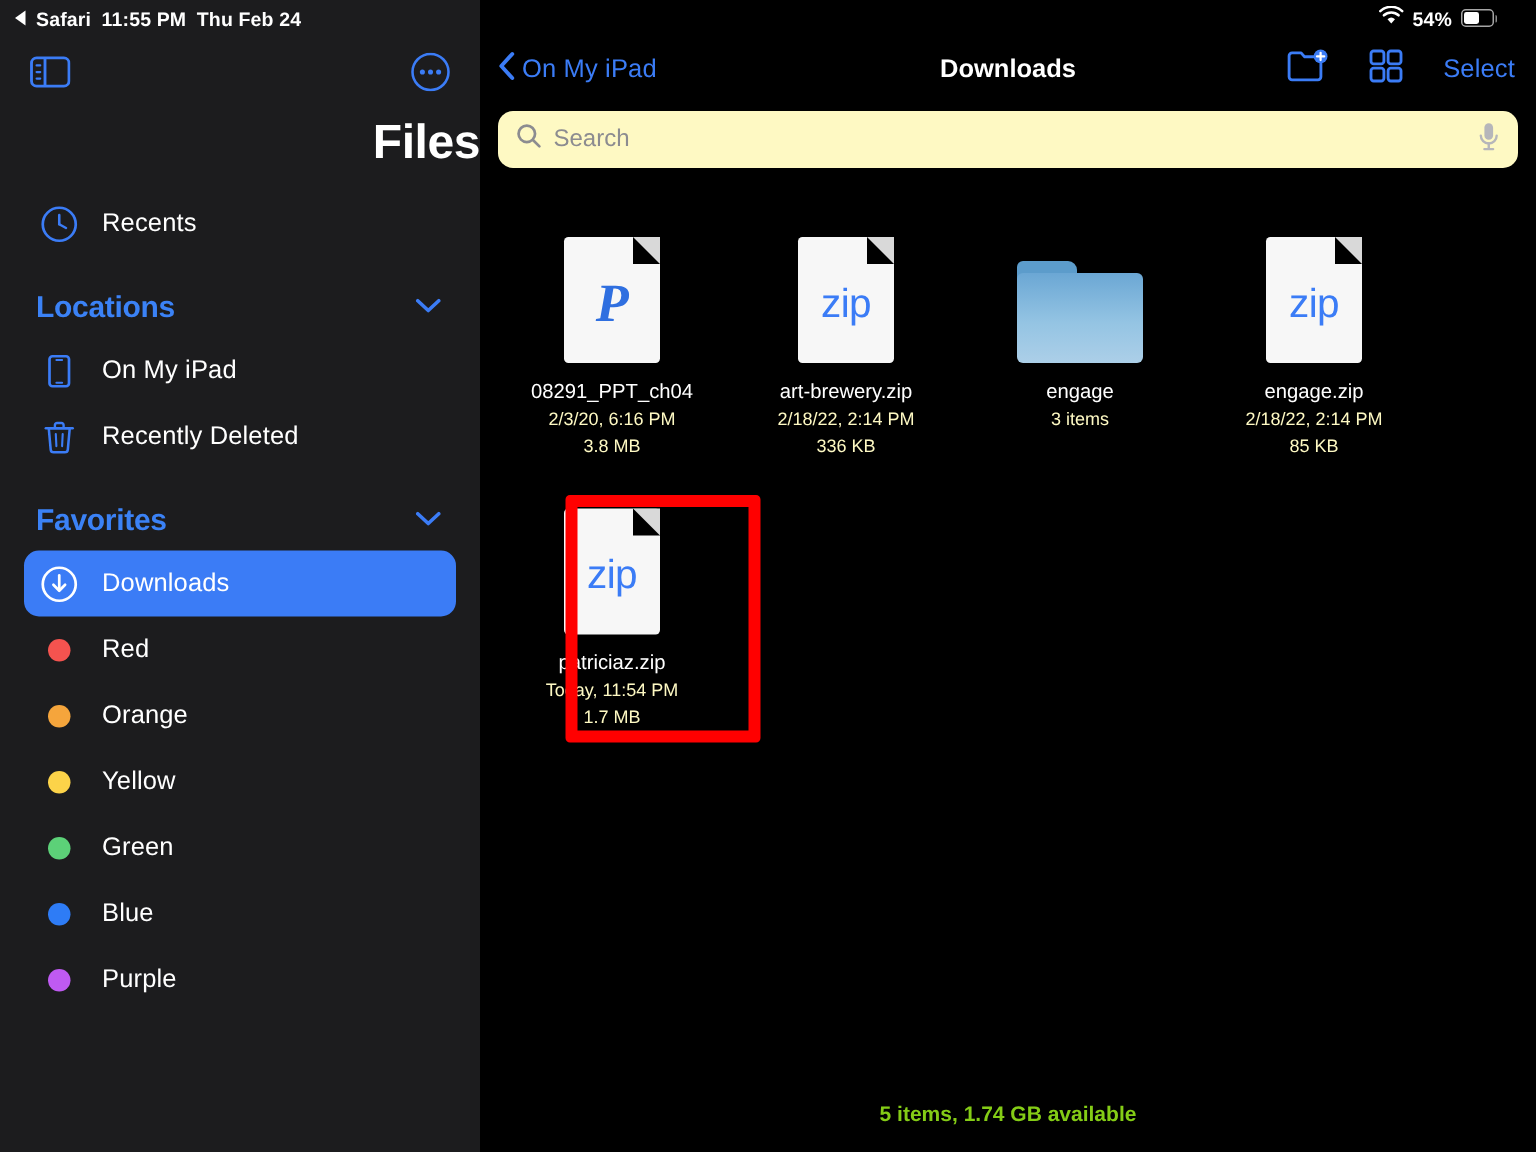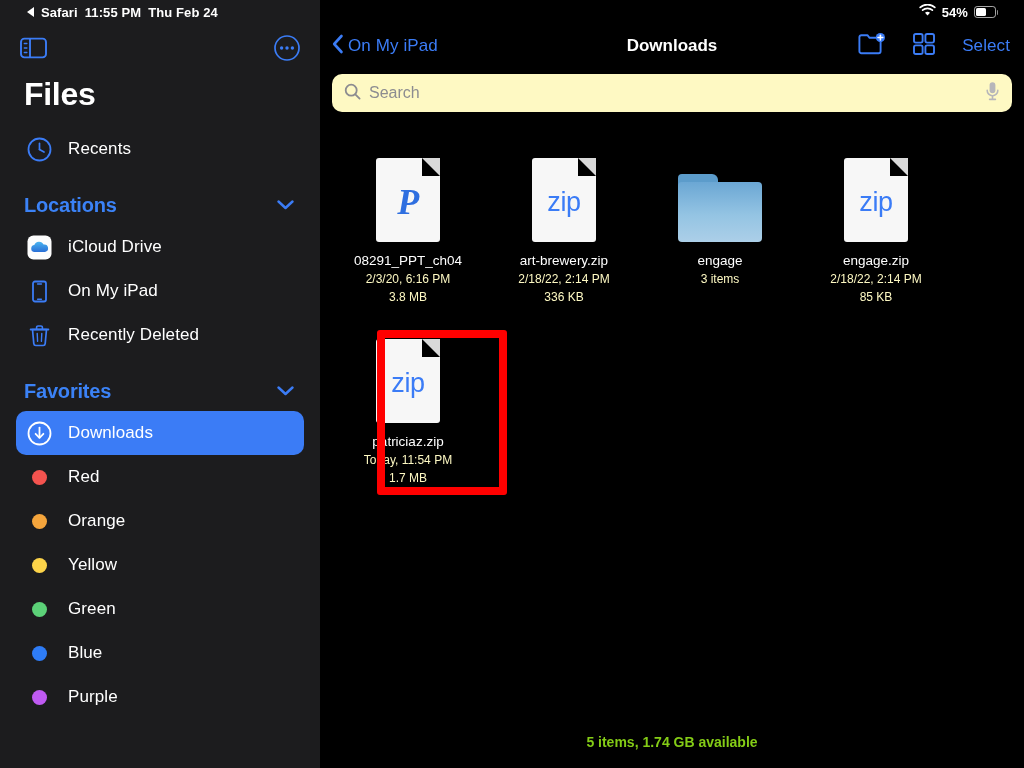--- a/index.html
+++ b/index.html
@@ -11,21 +11,21 @@
     -webkit-font-smoothing: antialiased;
   }
   #app { position: relative; width: 1024px; height: 768px; display: flex; }
 
   
   #status-bar {
     position: absolute; top: 0; left: 0; width: 1024px; height: 24px;
     display: flex; align-items: center; z-index: 50;
     color: #fff; font-size: 13px; font-weight: 600; letter-spacing: .1px;
   }
-  #status-left { display: flex; align-items: center; gap: 7px; padding-left: 27px; }
+  #status-left { display: flex; align-items: center; gap: 7px; padding-left: 10px; }
   .back-tri { width: 0; height: 0; border-top: 5px solid transparent;
               border-bottom: 5px solid transparent; border-right: 7px solid #fff; }
   #status-right { position: absolute; right: 25px; top: 0; height: 24px;
                   display: flex; align-items: center; gap: 6px; }
   .wifi-ico { display: block; }
   .batt { position: relative; width: 25px; height: 12px; }
   .batt-body { position: absolute; left: 0; top: 0; width: 22px; height: 12px;
                border: 1.3px solid rgba(255,255,255,.65); border-radius: 3.2px; }
   .batt-fill { position: absolute; left: 1.8px; top: 1.8px; height: 8.4px;
                width: 10.5px; background: #fff; border-radius: 1.6px; }
@@ -38,21 +38,21 @@
     padding-top: 24px; position: relative; flex: 0 0 320px;
     overflow: hidden;
   }
   #sidebar-toolbar {
     height: 48px; display: flex; align-items: center;
     justify-content: space-between; padding: 0 20px;
   }
   .sb-icon-btn { display: flex; align-items: center; justify-content: center; }
   #files-title {
     color: #fff; font-size: 32px; font-weight: bold;
-    padding: 4px 0 14px 24px; letter-spacing: -.3px;
+    padding: 4px 0 14px 24px; letter-spacing: -.3px; text-align: right;
   }
   .sb-row {
     display: flex; align-items: center; gap: 16px;
     height: 44px; margin: 0 16px; padding: 0 10px;
     border-radius: 10px;
   }
   .sb-row.selected { background: #3b7cf6; }
   .sb-ico { width: 26px; height: 26px; flex: 0 0 26px;
             display: flex; align-items: center; justify-content: center; }
   .sb-label { color: #fff; font-size: 17px; letter-spacing: .1px; }
@@ -187,35 +187,20 @@
 
     <div class="sb-header">
       <span class="sb-header-text">Locations</span>
       <span class="chev">
         <svg width="17" height="10" viewBox="0 0 17 10">
           <polyline points="1.5,1.5 8.5,8 15.5,1.5" fill="none" stroke="#3b7cf6" stroke-width="2.4" stroke-linecap="round" stroke-linejoin="round"></polyline>
         </svg>
       </span>
     </div>
 
-    <div class="sb-row">
-      <span class="sb-ico">
-        <svg width="25" height="25" viewBox="0 0 25 25">
-          <rect x="0.5" y="0.5" width="24" height="24" rx="6" fill="#fdfdfd"></rect>
-          <defs>
-              <linearGradient id="cl" x1="0" y1="0" x2="0" y2="1">
-            <stop offset="0" stop-color="#49b4f0"></stop>
-                <stop offset="1" stop-color="#2a6fd6"></stop>
-          </linearGradient>
-            </defs>
-          <path d="M7 17 A3.5 3.5 0 0 1 7.3 10.1 A5 5 0 0 1 16.6 9.6 A3.7 3.7 0 0 1 18 17 Z" fill="url(#cl)"></path>
-        </svg>
-      </span>
-      <span class="sb-label">iCloud Drive</span>
-    </div>
 
     <div class="sb-row">
       <span class="sb-ico">
         <svg width="25" height="25" viewBox="0 0 25 25">
           <rect x="6" y="2.5" width="13" height="20" rx="2" fill="none" stroke="#3b7cf6" stroke-width="1.8"></rect>
           <line x1="10.6" y1="5" x2="14.4" y2="5" stroke="#3b7cf6" stroke-width="1.4" stroke-linecap="round"></line>
           <line x1="10.6" y1="20.2" x2="14.4" y2="20.2" stroke="#3b7cf6" stroke-width="1.4" stroke-linecap="round"></line>
         </svg>
       </span>
       <span class="sb-label">On My iPad</span>

